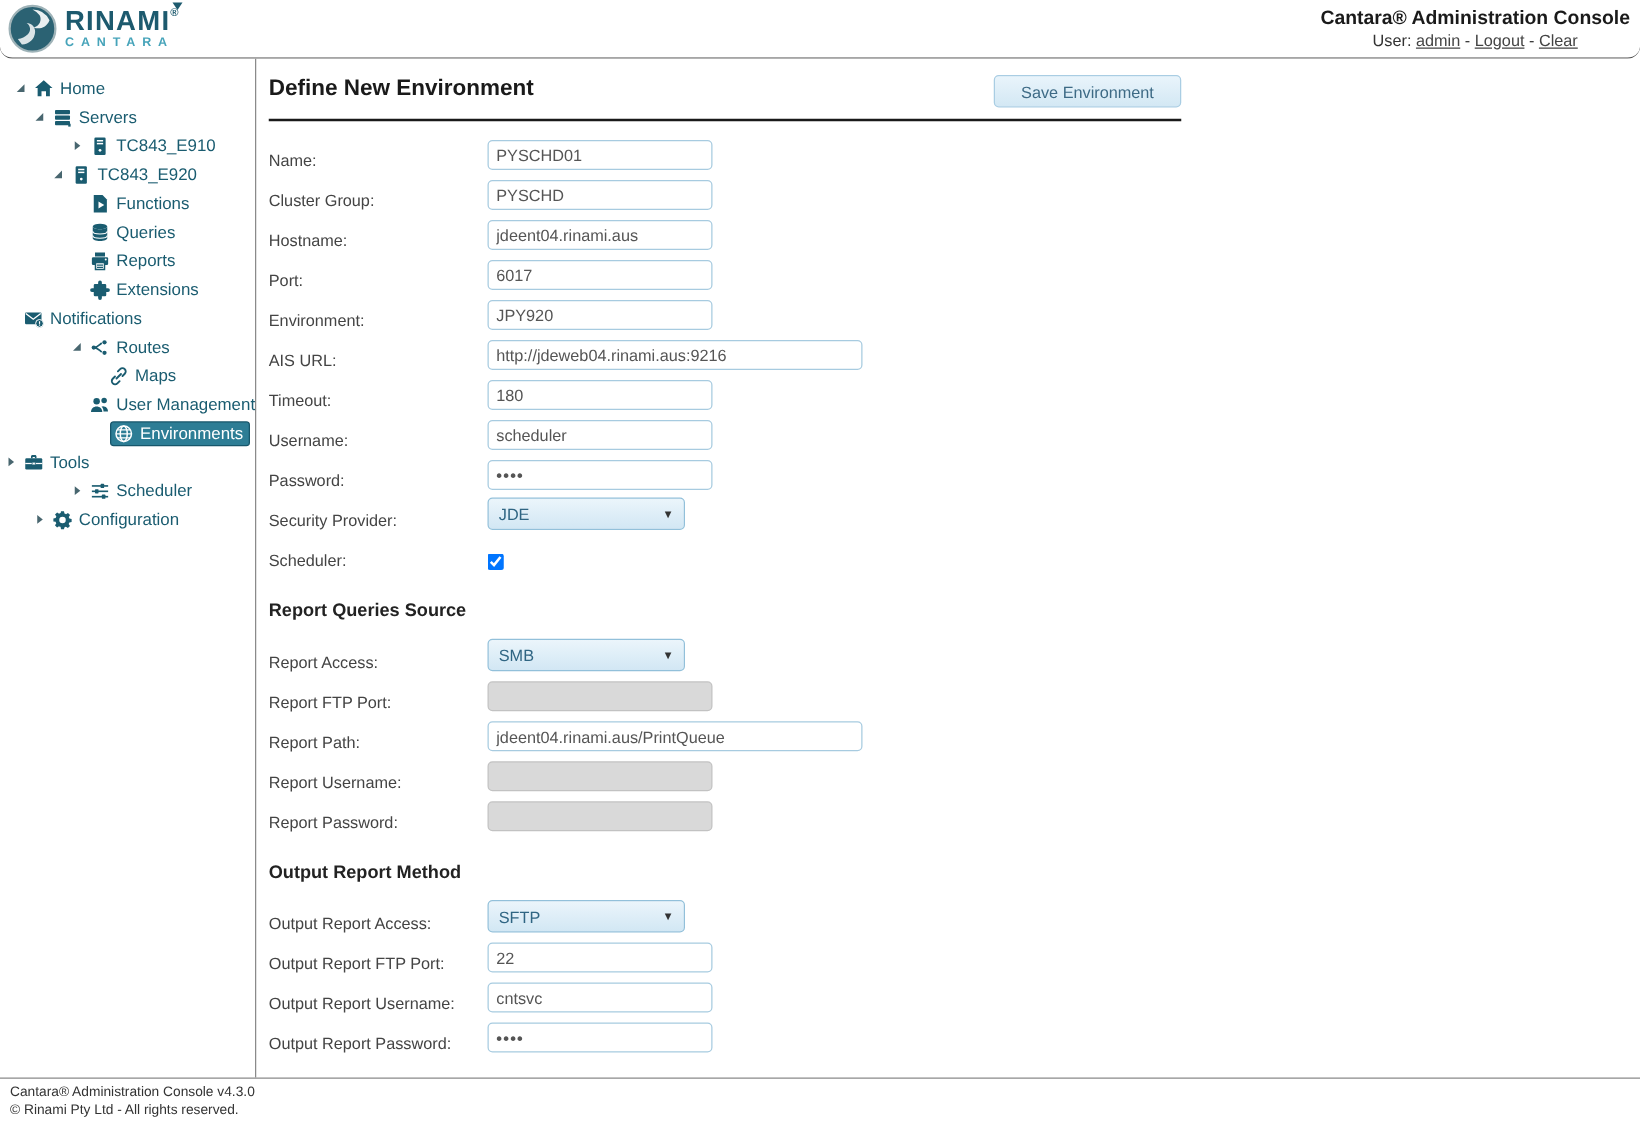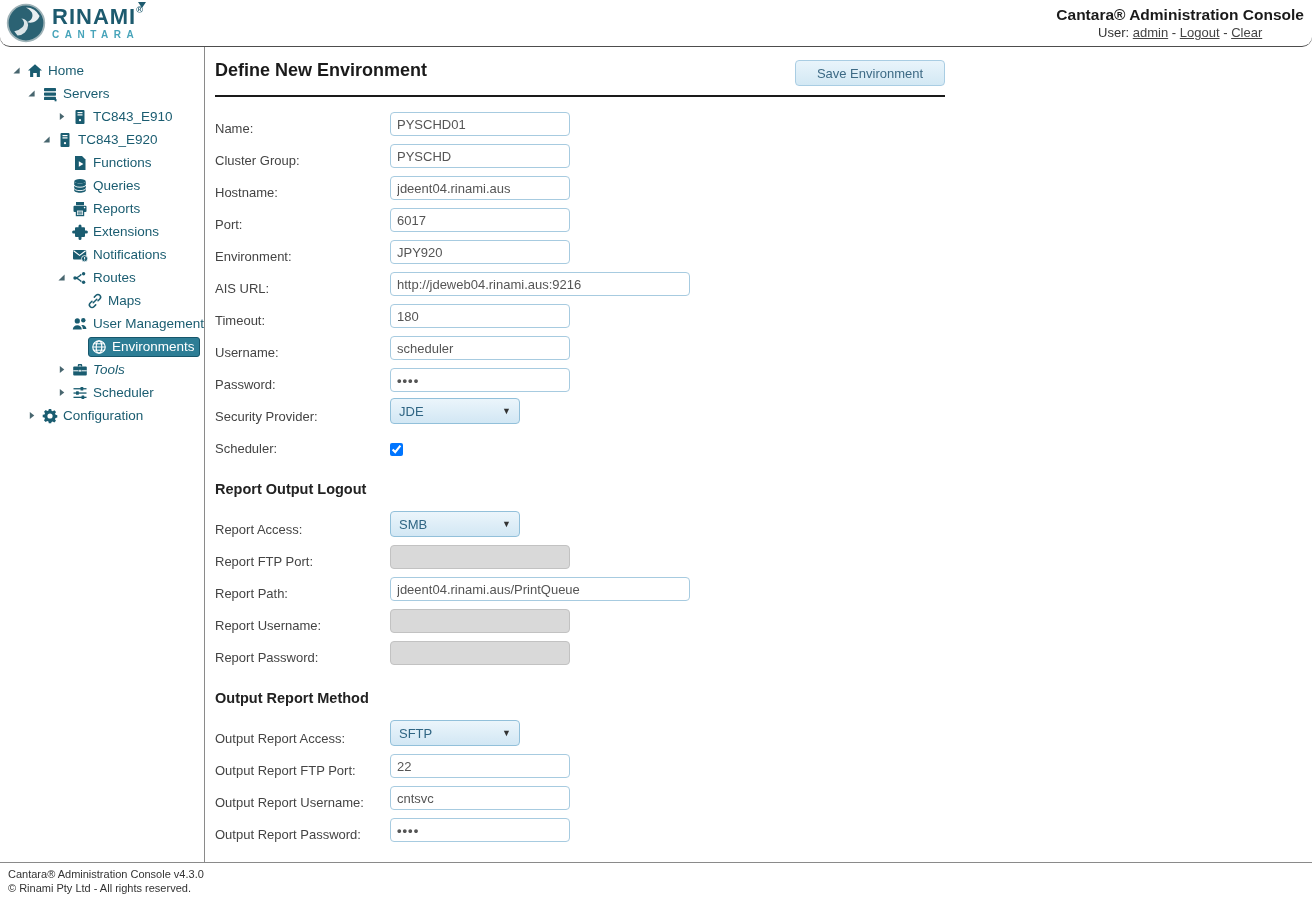--- a/index.html
+++ b/index.html
@@ -63,21 +63,21 @@
   .form-row { display:flex; align-items:flex-end; height:24px; margin-bottom:8px; }
   .form-label { width:175px; flex-shrink:0; font-size:13px; color:#444; }
   input.text-input {
     width:180px; height:24px; border:1px solid #a7cbe0; border-radius:4px;
     padding:0 6px; font-size:13px; color:#555; font-family:inherit; background:#fff;
   }
   input.text-input.wide { width:300px; }
   input.text-input:disabled { background:#d9d9d9; border-color:#c2c2c2; }
   input.text-input.pwd { letter-spacing:1px; font-weight:bold; }
   .select-box {
-    width:130px; height:26px; padding:0 8px;
+    width:158px; height:26px; padding:0 8px;
     background:linear-gradient(#ebf5fb,#d2e7f4);
     border:1px solid #92c0da; border-radius:4px;
     display:flex; align-items:center; justify-content:space-between;
     font-size:13px; color:#2f6583; cursor:pointer;
   }
   .select-caret { font-size:9px; color:#333; }
   .section-title { font-size:14.5px; font-weight:bold; color:#222; margin:25px 0 16px; }
   input.checkbox { width:13px; height:13px; margin:0; cursor:pointer; }
   
   .footer {
@@ -233,21 +233,21 @@
         <span class="tree-arrow"></span>
         <span class="tree-node">
           <span class="tree-icon">
             <svg viewBox="0 0 16 16" fill="currentColor">
               <path d="M6.5 1.9a1.5 1.5 0 0 1 3 0V3.2H12a1 1 0 0 1 1 1v2.3h1.4a1.5 1.5 0 0 1 0 3H13V12a1 1 0 0 1-1 1H9.5v1.4a1.5 1.5 0 0 1-3 0V13H4a1 1 0 0 1-1-1V9.5H1.6a1.5 1.5 0 0 1 0-3H3V4.2a1 1 0 0 1 1-1h2.5z"></path>
             </svg>
           </span>
           <span>Extensions</span>
         </span>
       </div>
-      <div class="tree-row" style="padding-left: 53px;">
+      <div class="tree-row" style="">
         <span class="tree-arrow"></span>
         <span class="tree-node">
           <span class="tree-icon">
             <svg viewBox="0 0 16 16" fill="currentColor">
               <rect x="1" y="3" width="13.2" height="9.4" rx="1"></rect>
               <path d="M1.6 3.8 7.6 8.4l6-4.6" fill="none" stroke="#fff" stroke-width="1.1"></path>
               <circle cx="12.6" cy="11.7" r="3.1"></circle>
               <circle cx="12.6" cy="11.7" r="3.1" fill="none" stroke="#fff" stroke-width=".8"></circle>
               <rect x="12.15" y="10" width=".95" height="2.1" fill="#fff"></rect>
               <rect x="12.15" y="12.6" width=".95" height=".95" fill="#fff"></rect>
@@ -307,21 +307,21 @@
           <span class="tree-icon">
             <svg viewBox="0 0 16 16" fill="none" stroke="currentColor" stroke-width="1.2">
               <circle cx="8" cy="8" r="6.2"></circle>
               <ellipse cx="8" cy="8" rx="2.8" ry="6.2"></ellipse>
               <path d="M1.8 8h12.4M2.7 4.8h10.6M2.7 11.2h10.6" stroke-width="1"></path>
             </svg>
           </span>
           <span>Environments</span>
         </span>
       </div>
-      <div class="tree-row" style="padding-left: 53px; font-style: italic;">
+      <div class="tree-row" style="">
         <span class="tree-arrow">
           <svg viewBox="0 0 16 16" fill="currentColor">
             <polygon points="5.5,3 12,8 5.5,13"></polygon>
           </svg>
         </span>
         <span class="tree-node">
           <span class="tree-icon">
             <svg viewBox="0 0 16 16" fill="currentColor">
               <path d="M5.8 4.6V3.2c0-.7.5-1.2 1.2-1.2h2c.7 0 1.2.5 1.2 1.2v1.4H8.9v-1H7.1v1z"></path>
               <rect x="1.2" y="4.6" width="13.6" height="9" rx="1"></rect>
@@ -416,21 +416,21 @@
             <span class="form-label">Security Provider:</span>
             <div class="select-box">
               <span>JDE</span>
               <span class="select-caret">▼</span>
             </div>
           </div>
           <div class="form-row">
             <span class="form-label">Scheduler:</span>
             <input type="checkbox" class="checkbox" checked="" style="">
           </div>
-          <div class="section-title">Report Output Logout</div>
+          <div class="section-title">Report Queries Source</div>
           <div class="form-row">
             <span class="form-label">Report Access:</span>
             <div class="select-box">
               <span>SMB</span>
               <span class="select-caret">▼</span>
             </div>
           </div>
           <div class="form-row">
             <span class="form-label">Report FTP Port:</span>
             <input type="text" class="text-input" disabled="" value="" style="">

